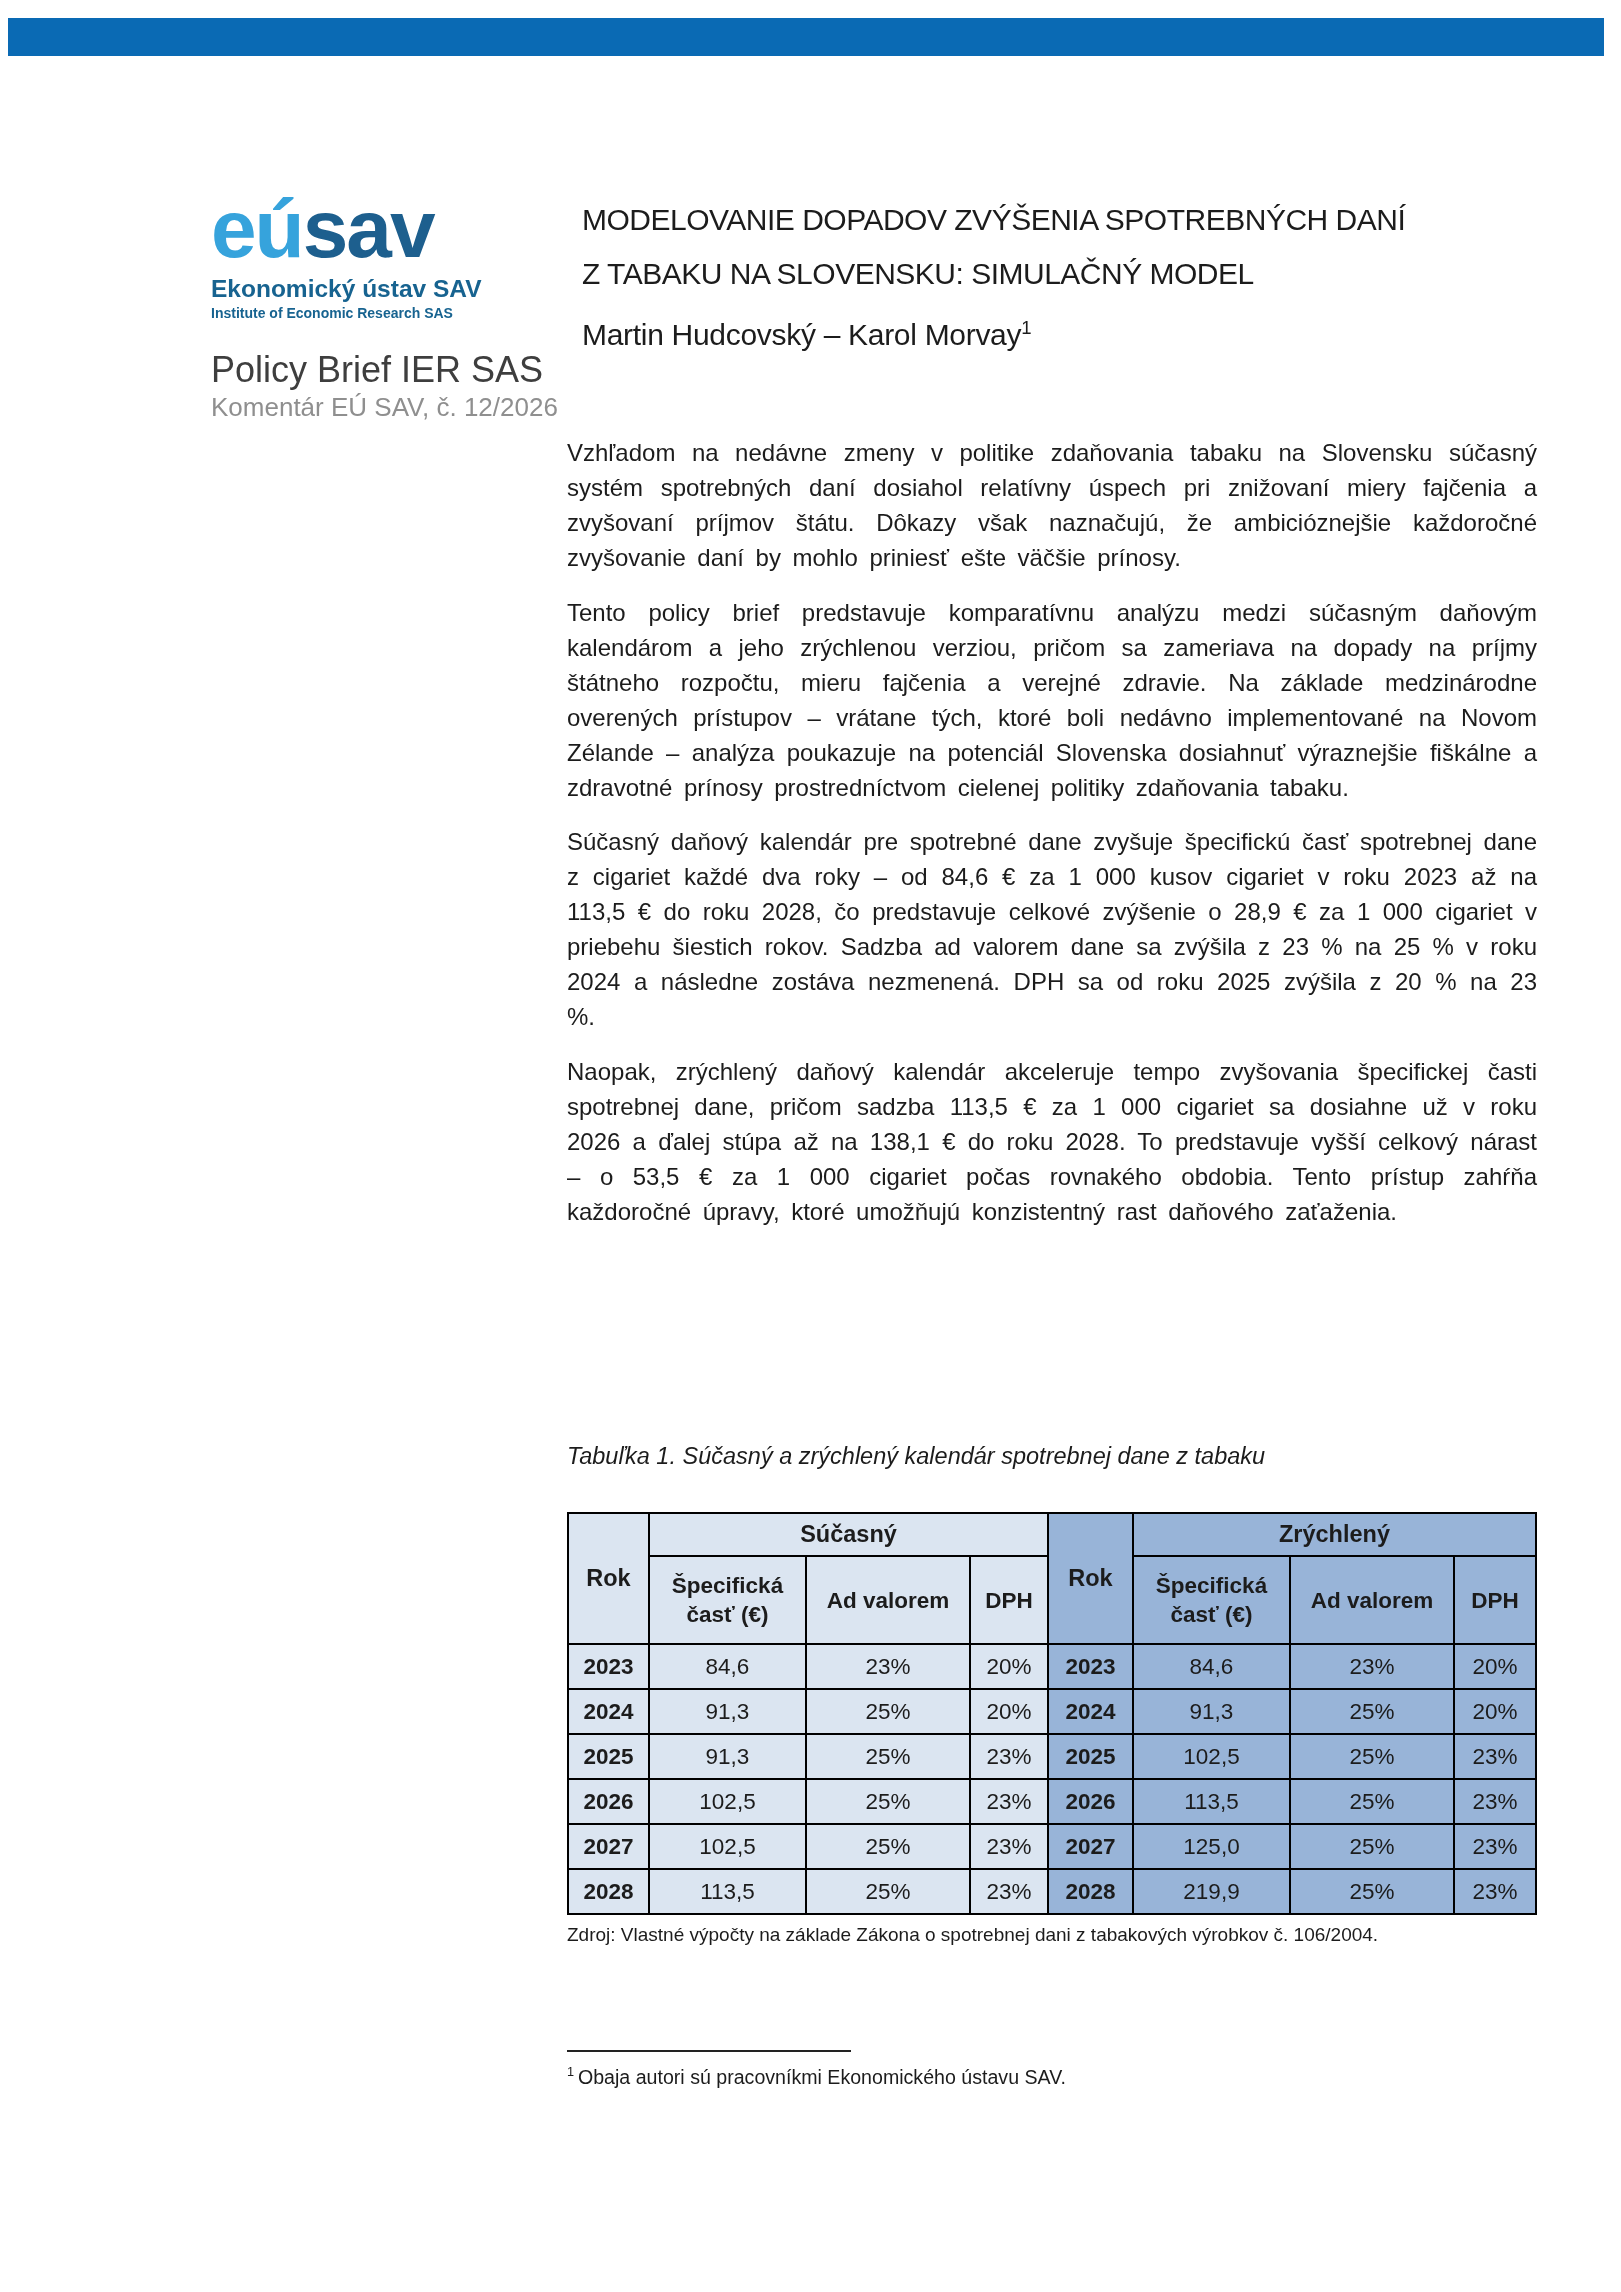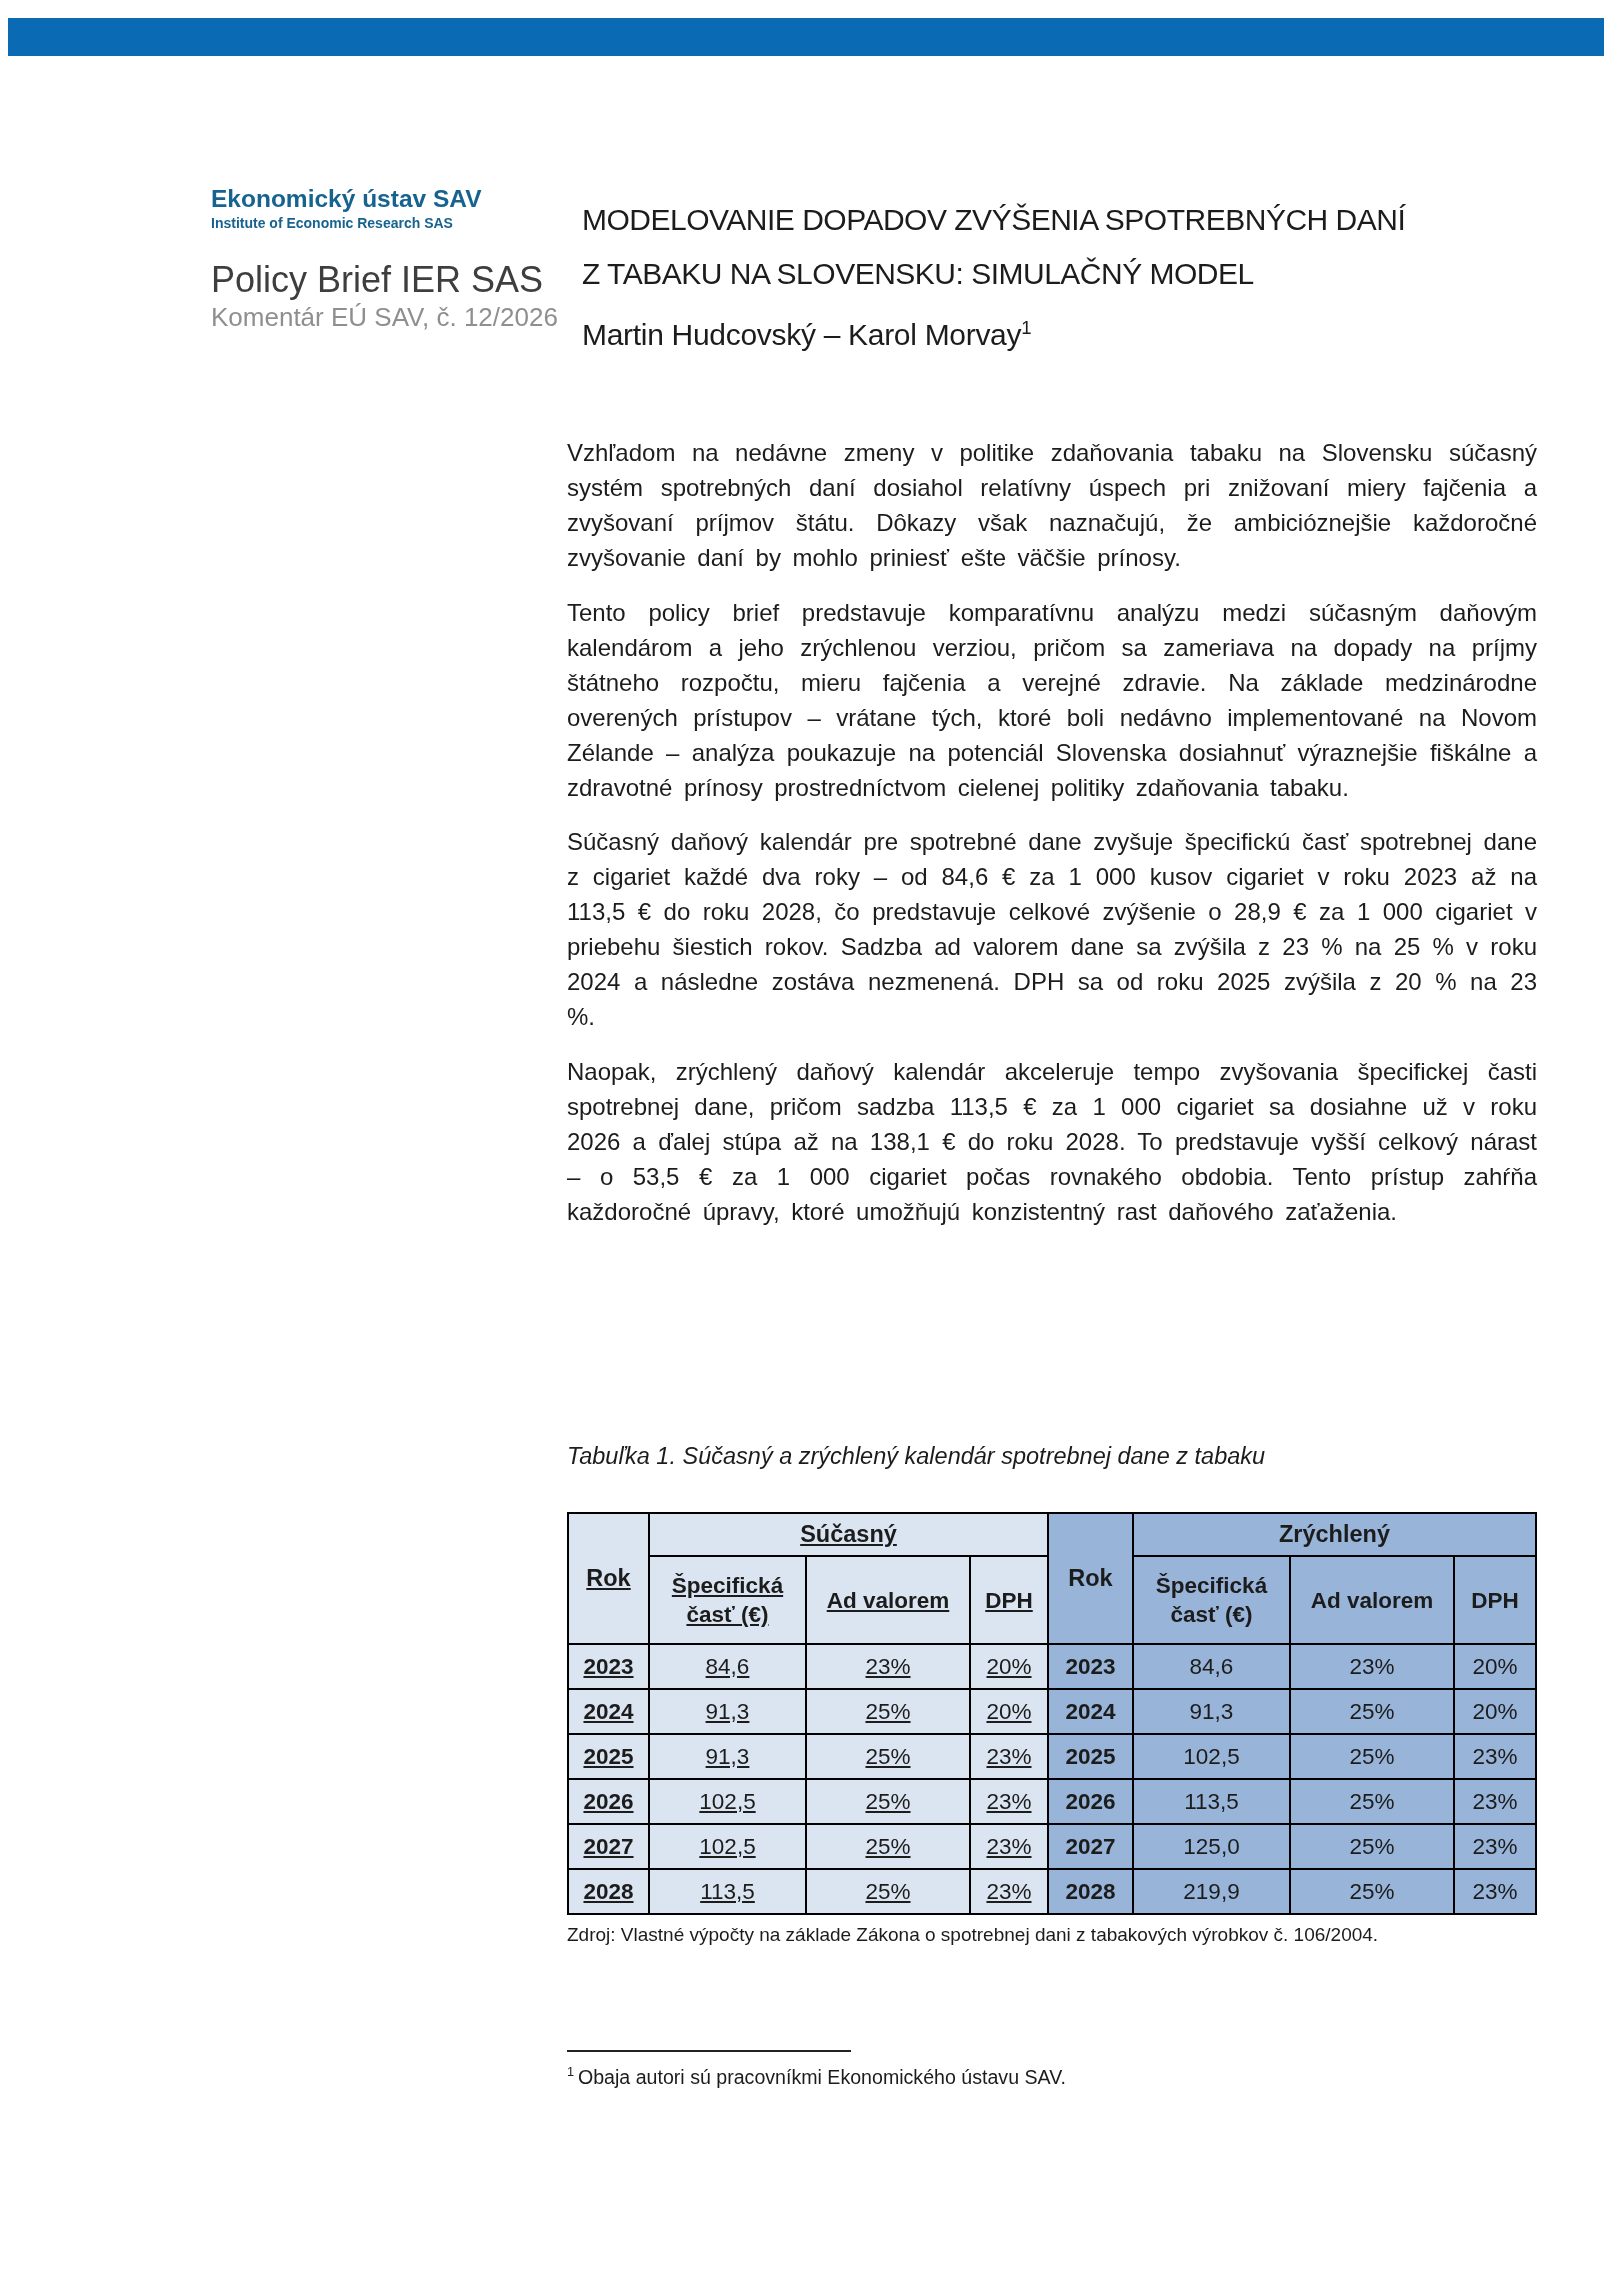--- a/index.html
+++ b/index.html
@@ -45,21 +45,21 @@
   table.tax{
     border-collapse:collapse;table-layout:fixed;width:968px;
     font-size:22.5px;color:var(--ink,#1c1c1c);
     border:2.9px solid var(--table_border,#000);
   }
   table.tax th, table.tax td{
     border:2px solid var(--table_border,#000);
     text-align:center;vertical-align:middle;padding:0 3.9px;
     overflow:hidden;
   }
-  .light{background:var(--table_light,#dbe5f1);text-decoration:underline;}
+  .light{background:var(--table_light,#dbe5f1);}
   .dark{background:var(--table_medium,#98b4d8);}
   tr.group-row th{height:41px;font-weight:bold;font-size:23.5px;}
   tr.colhead-row th{height:86px;font-weight:bold;line-height:29px;border-bottom:2.9px solid var(--table_border,#000);}
   th.rok-cell{font-weight:bold;}
   tr.data-row td{height:43px;}
   td.year-cell{font-weight:bold;}
   tr.sep td{border-top:2.9px solid var(--table_border,#000);}
   .source{
     position:absolute;left:567px;top:1917px;width:970px;
     font-size:19px;line-height:35px;color:var(--ink,#1c1c1c);
@@ -70,20 +70,21 @@
   .footnote-text sup{font-size:12.7px;margin-right:3.9px;}
 </style>
 </head>
 <body>
 
 <div class="page">
 
   <div class="topbar"></div>
 
   <aside class="masthead">
+    <div class="logo"><span class="logo-light">eú</span><span class="logo-dark">sav</span></div>
     <div class="inst-sk">Ekonomický ústav SAV</div>
     <div class="inst-en">Institute of Economic Research SAS</div>
     <div class="series">Policy Brief IER SAS</div>
     <div class="issue">Komentár EÚ SAV, č. 12/2026</div>
   </aside>
 
   <header class="title-block">
     <div class="title-line">MODELOVANIE DOPADOV ZVÝŠENIA SPOTREBNÝCH DANÍ</div>
     <div class="title-line">Z TABAKU NA SLOVENSKU: SIMULAČNÝ MODEL</div>
     <div class="author-line"><span>Martin Hudcovský – Karol Morvay</span><sup>1</sup></div>

